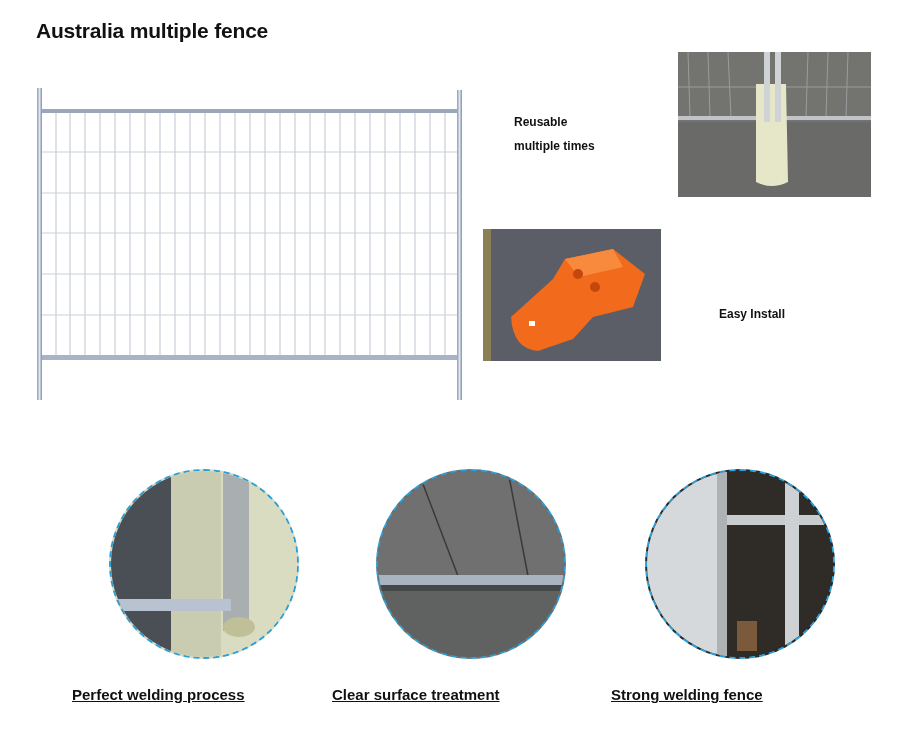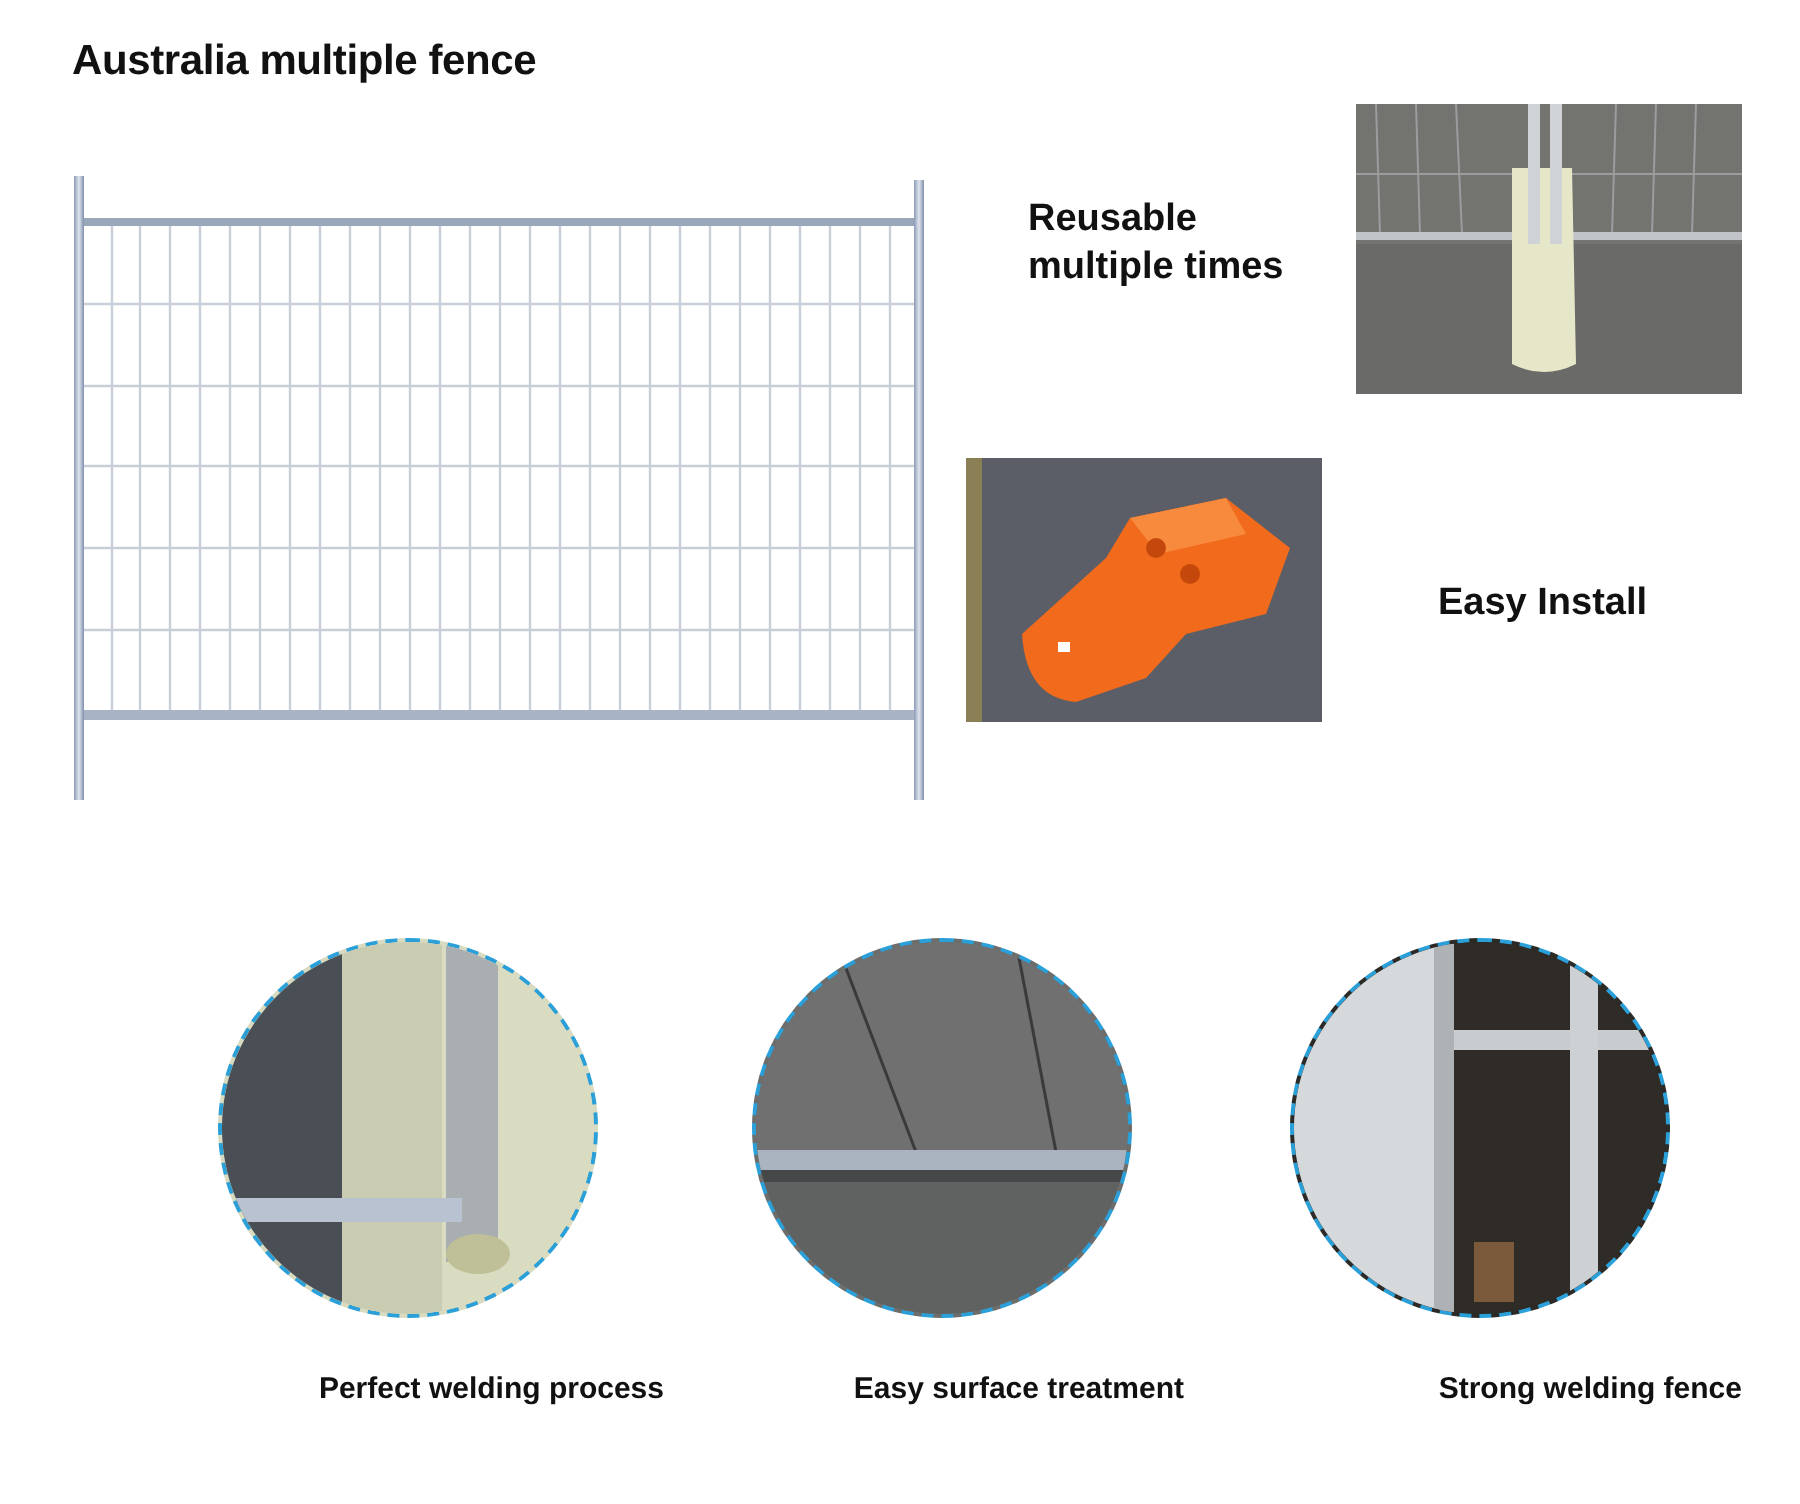--- a/index.html
+++ b/index.html
@@ -1,22 +1,22 @@
 <!DOCTYPE html>
 <html><head>
 <meta charset="utf-8">
 <style>
   html,body{margin:0;padding:0;background:#fff;}
   body{width:900px;height:752px;position:relative;overflow:hidden;font-family:"Liberation Sans",sans-serif;color:#111;}
   .title{position:absolute;left:36px;top:19px;font-size:21px;font-weight:bold;letter-spacing:-0.2px;}
   .fence{position:absolute;left:36px;top:86px;width:430px;height:318px;}
-  .label{position:absolute;font-size:19px;font-weight:bold;line-height:24px;}
+  .label{position:absolute;font-size:12px;font-weight:bold;line-height:24px;margin-top:12px;}
   .photo{position:absolute;overflow:hidden;}
   .circle{position:absolute;width:190px;height:190px;border-radius:50%;border:2px dashed #2a9fd8;overflow:hidden;box-sizing:border-box;}
-  .clabel{position:absolute;font-size:15px;font-weight:bold;text-align:right;width:260px;}
+  .clabel{position:absolute;font-size:15px;font-weight:bold;text-align:left;width:260px;text-decoration:underline;}
 </style>
 </head>
 <body>
 
 <div class="title">Australia multiple fence</div>
 
 <svg class="fence" viewBox="0 0 430 318">
   <defs>
     <linearGradient id="pipe" x1="0" x2="1">
       <stop offset="0" stop-color="#8b9bb5"></stop>
@@ -122,21 +122,21 @@
 <div class="circle" style="left:376px;top:469px;background:#6d6d6b;">
   <svg width="190" height="190" viewBox="0 0 190 190">
     <rect width="190" height="190" fill="#707070"></rect>
     <rect y="120" width="190" height="70" fill="#606262"></rect>
     <line x1="40" y1="0" x2="80" y2="105" stroke="#3a3a3a" stroke-width="1.5"></line>
     <line x1="130" y1="0" x2="150" y2="105" stroke="#3a3a3a" stroke-width="1.5"></line>
     <rect x="0" y="104" width="190" height="10" fill="#aab3c0"></rect>
     <rect x="0" y="114" width="190" height="6" fill="#454849"></rect>
   </svg>
 </div>
-<div class="clabel" style="left:332px;top:686px;">Easy surface treatment</div>
+<div class="clabel" style="left:332px;top:686px;">Clear surface treatment</div>
 
 <div class="circle" style="left:645px;top:469px;background:#2c2a26;">
   <svg width="190" height="190" viewBox="0 0 190 190">
     <rect width="190" height="190" fill="#2f2c27"></rect>
     <rect x="0" y="0" width="80" height="190" fill="#d6d9dc"></rect>
     <rect x="70" y="0" width="10" height="190" fill="#aeb2b5"></rect>
     <rect x="80" y="44" width="110" height="10" fill="#c9ccce"></rect>
     <rect x="138" y="0" width="14" height="190" fill="#cdd1d3"></rect>
     <rect x="90" y="150" width="20" height="30" fill="#7a5a3a"></rect>
   </svg>

